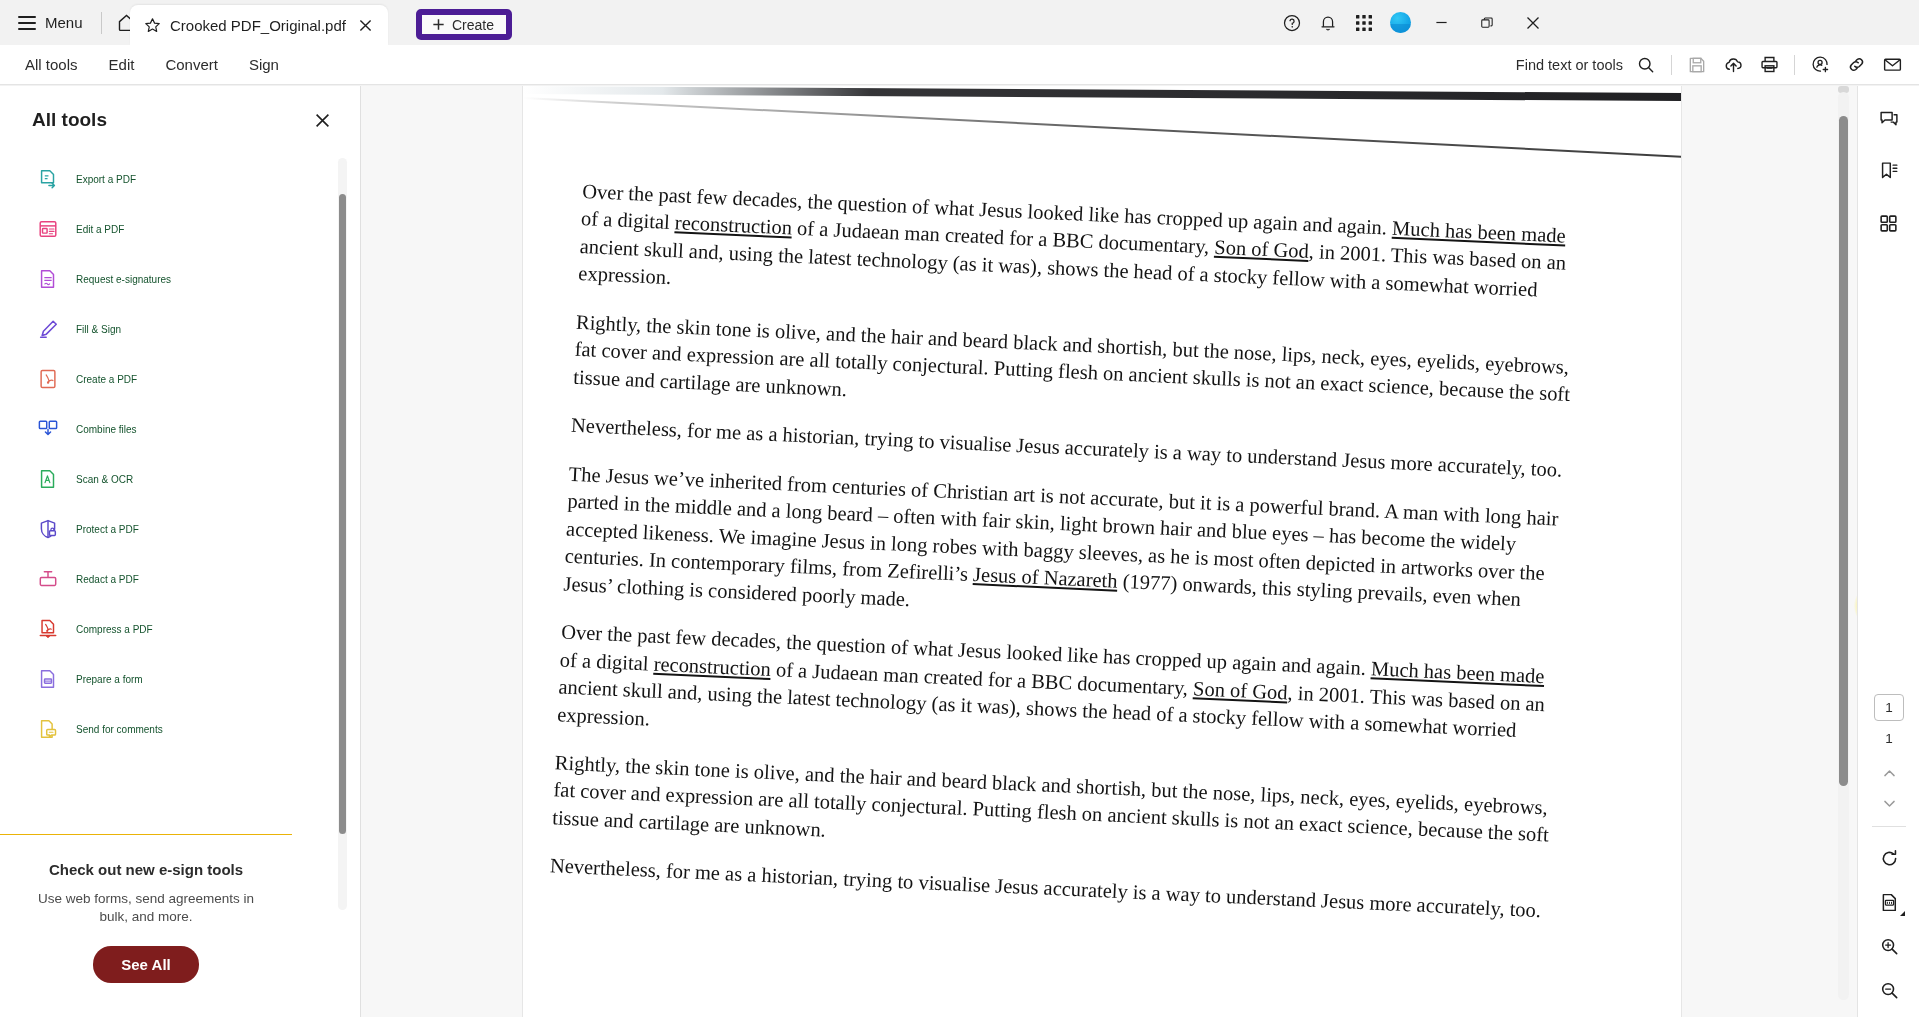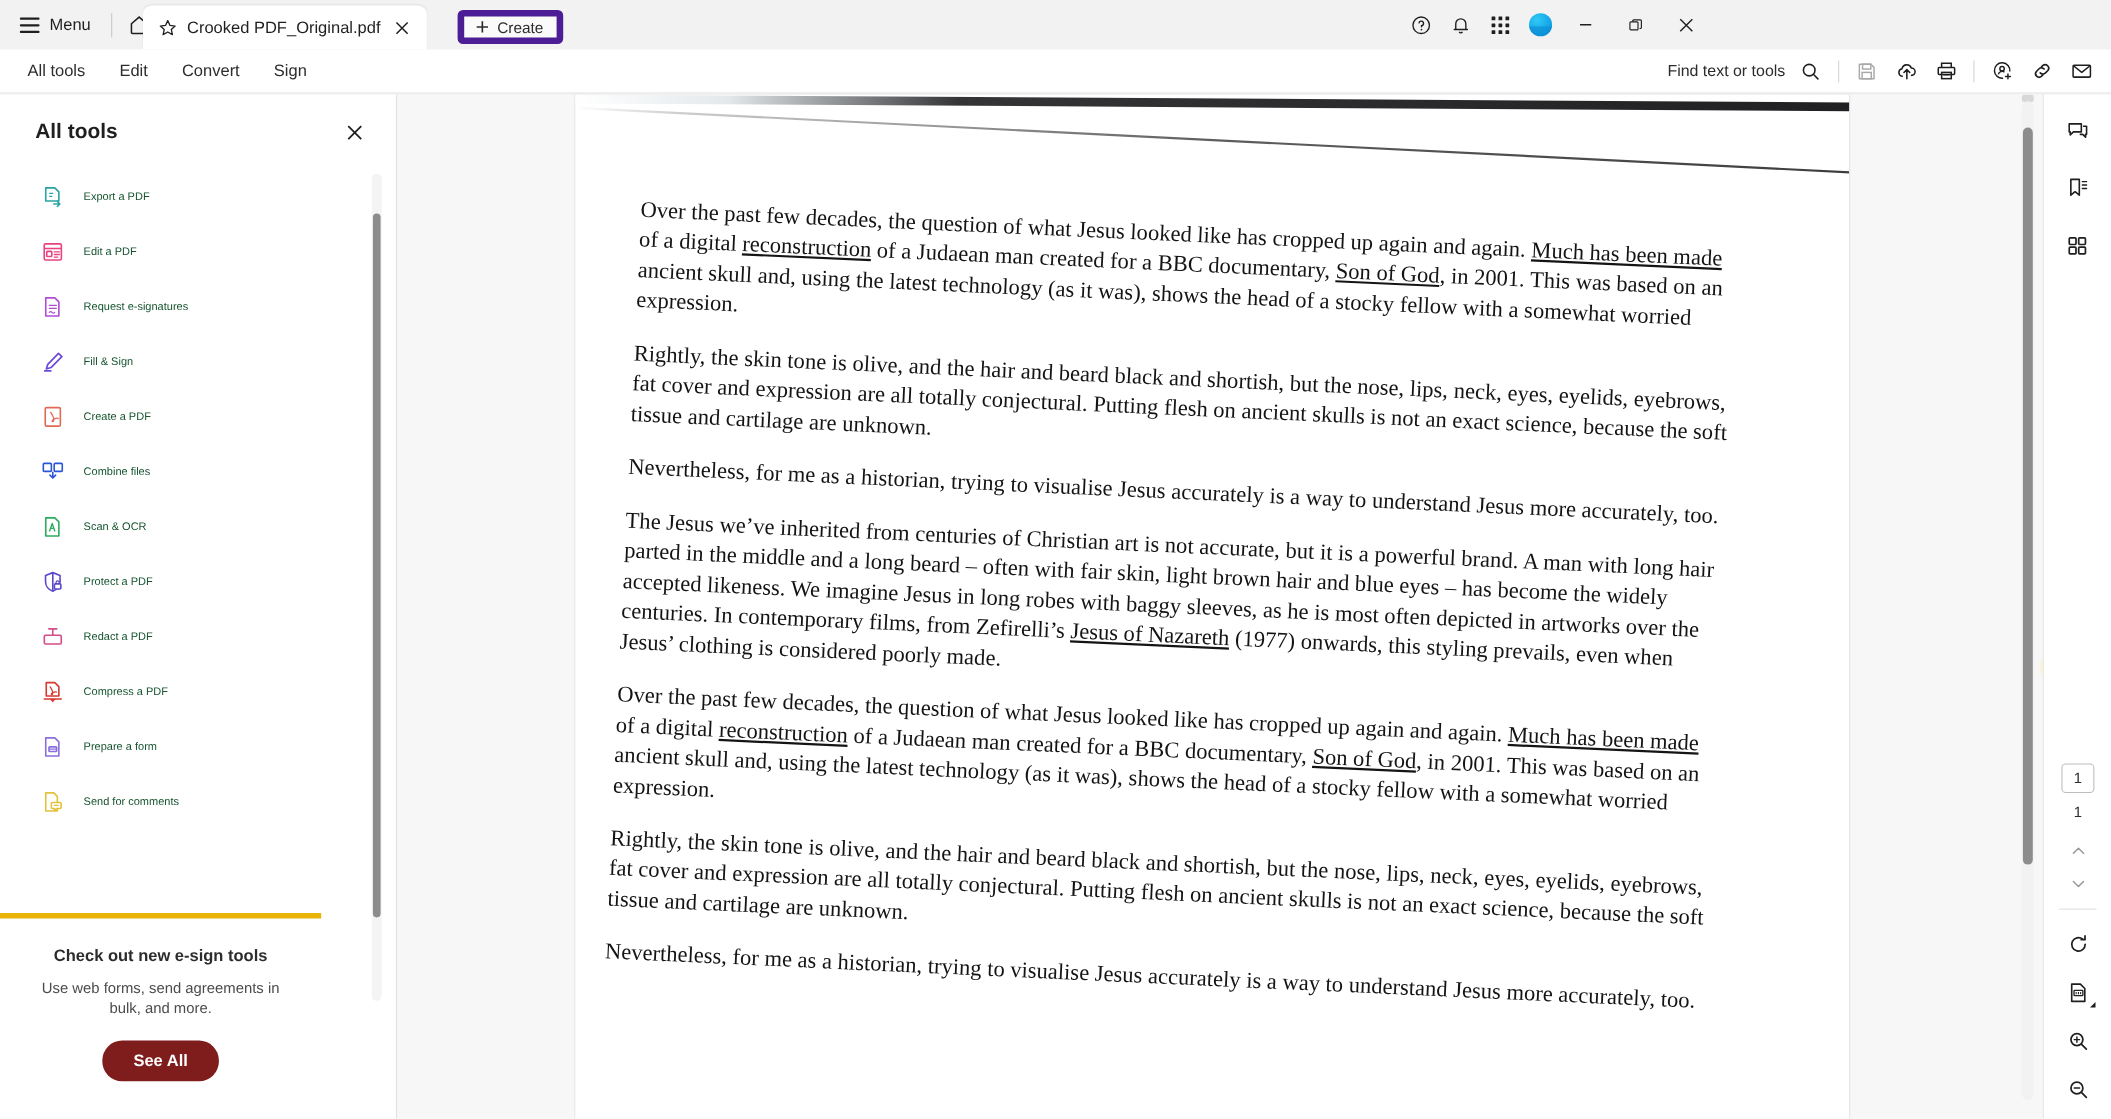--- a/index.html
+++ b/index.html
@@ -111,21 +111,21 @@
     position: absolute; right: 13px; top: 72px;
     width: 9px; height: 752px; background: #f4f4f4; border-radius: 5px; cursor: pointer;
   }
   .lp-scroll i {
     position: absolute; left: 1px; top: 36px; width: 7px; height: 640px;
     background: #8c8c8c; border-radius: 4px; display: block;
   }
 
   .promo {
     position: absolute; left: 0; bottom: 0; width: 292px; padding: 26px 30px 34px;
-    border-top: 5px solid #eab308; text-align: center;
+    border-top: 1px solid #eab308; text-align: center;
   }
   .promo-title { font-size: 15px; font-weight: bold; color: #2c2c2c; margin-bottom: 12px; }
   .promo-sub { font-size: 13.5px; color: #4b4b4b; line-height: 1.35; margin-bottom: 20px; }
   .promo-btn {
     display: inline-block; background: #7f1d1d; color: #fff; font-size: 15px; font-weight: bold;
     border: none; border-radius: 18px; padding: 10px 28px; cursor: pointer;
   }
 
   
   .palette {

